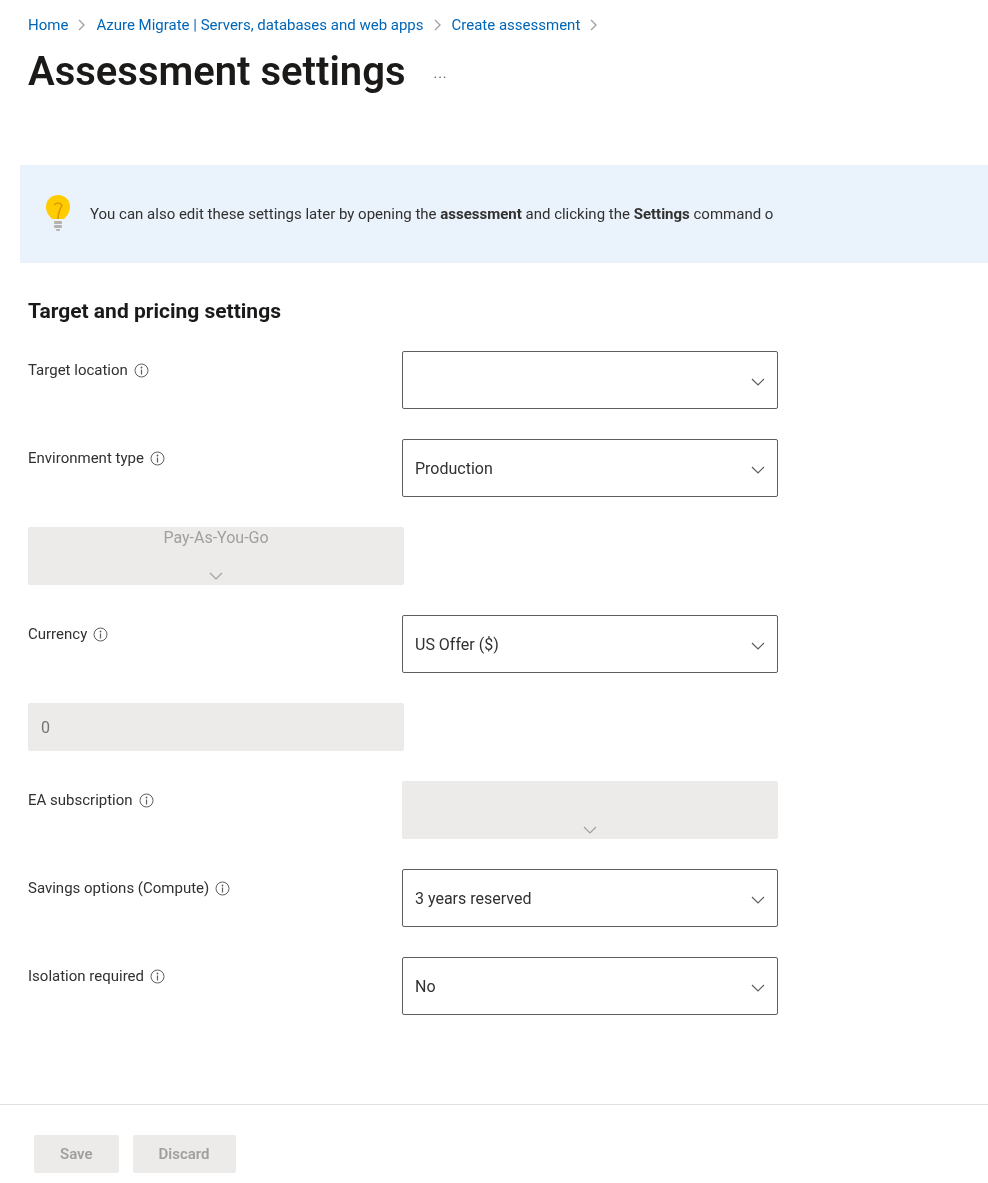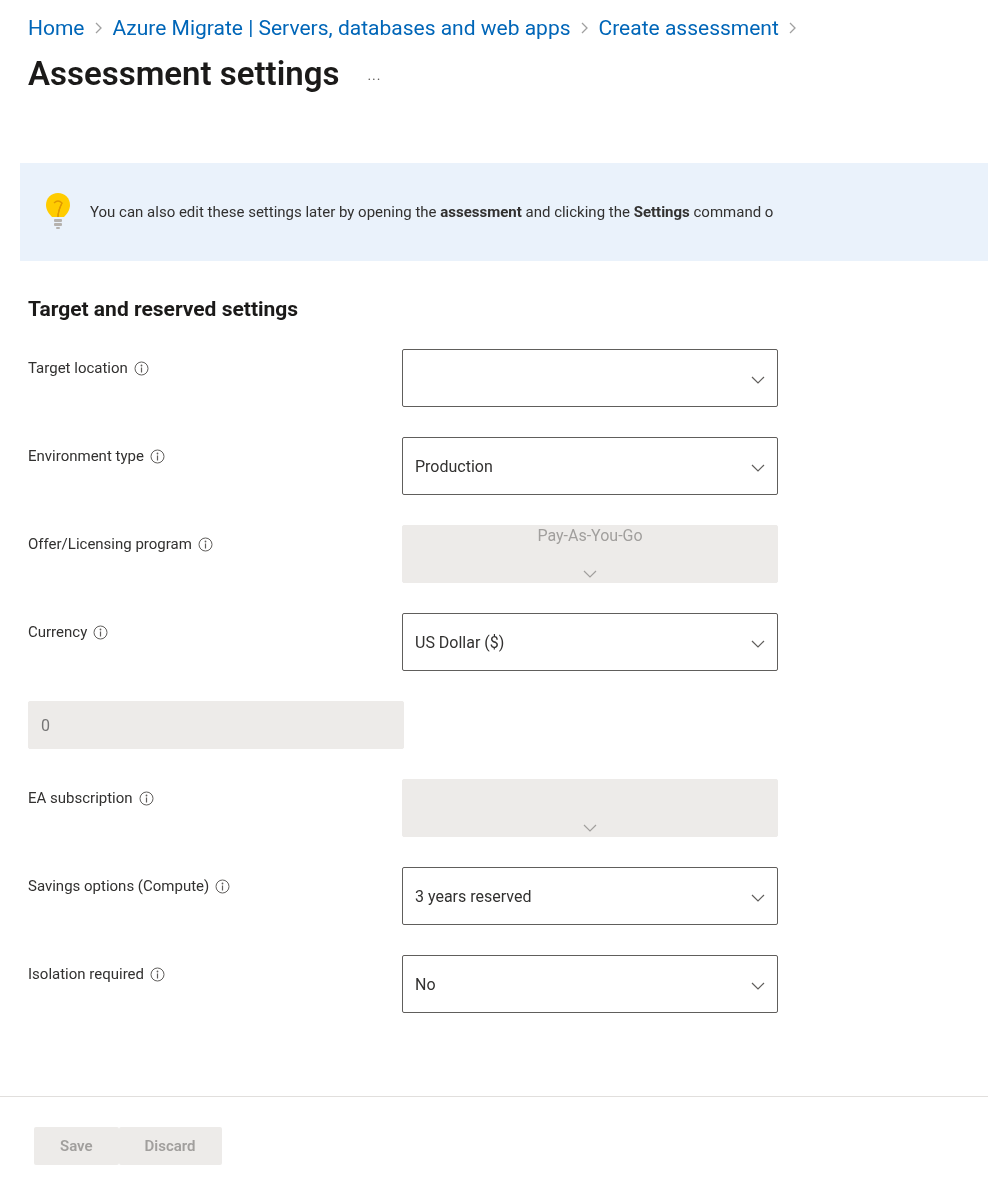--- a/index.html
+++ b/index.html
@@ -15,41 +15,41 @@
       width: 988px;
       height: 1183px;
       position: relative;
       overflow: hidden;
     }
     .breadcrumb {
       display: flex;
       align-items: center;
       padding: 16px 0 6px 28px;
       gap: 10px;
-      font-size: 21px;
+      font-size: 15px;
     }
     .breadcrumb-link {
       color: #0066b8;
       cursor: pointer;
     }
     .breadcrumb-sep {
       color: #a0a0a0;
       font-size: 14px;
     }
     .breadcrumb-sep svg {
       display: block;
     }
     .page-header {
       display: flex;
       align-items: center;
       padding: 8px 0 0 28px;
       gap: 28px;
     }
     .page-title {
-      font-size: 33px;
+      font-size: 40px;
       font-weight: 600;
       color: #1b1a19;
     }
     .more-dots {
       color: #605e5c;
       font-size: 14px;
       letter-spacing: 1px;
       cursor: pointer;
       padding-top: 12px;
     }
@@ -141,27 +141,27 @@
       background: #edebe9;
       padding: 0 12px;
       font-size: 16px;
       color: #a19f9d;
       border-radius: 2px;
       outline: none;
       font-family: inherit;
     }
     .footer {
       position: absolute;
-      bottom: 12px;
+      bottom: 4px;
       left: 0;
       right: 0;
       border-top: 1px solid #e1dfdd;
       padding: 30px 0 6px 34px;
       display: flex;
-      gap: 0;
+      gap: 14px;
       background: #ffffff;
     }
     .btn {
       height: 38px;
       padding: 0 26px;
       border: none;
       font-size: 15px;
       font-family: inherit;
       cursor: pointer;
       border-radius: 2px;
@@ -212,21 +212,21 @@
       <rect x="10" y="32" width="8" height="3" fill="#b5b2ae" rx="1"></rect>
       <rect x="12" y="36" width="4" height="2" fill="#b5b2ae" rx="1"></rect>
     </svg>
   </div>
   <div class="banner-text">
     <span>You can also edit these settings later by opening the </span><b>assessment</b><span> and clicking the </span><b>Settings</b><span> command o</span>
   </div>
 </div>
 
 <div class="section">
-  <h2 class="section-title">Target and reserved settings</h2>
+  <h2 class="section-title">Target and pricing settings</h2>
 
   <div class="form-row">
     <div class="form-label">
       <span>Target location</span>
       <span class="info-circle">
         <svg width="15" height="15" viewBox="0 0 15 15">
             <circle cx="7.5" cy="7.5" r="6.5" fill="none" stroke="#605e5c" stroke-width="1"></circle>
             <circle cx="7.5" cy="4.5" r="0.9" fill="#605e5c"></circle>
             <rect x="6.9" y="6.5" width="1.2" height="5" fill="#605e5c"></rect>
           </svg>
@@ -261,30 +261,20 @@
         <span class="chevron">
           <svg width="14" height="8" viewBox="0 0 14 8">
               <path d="M1 1 L7 7 L13 1" fill="none" stroke="currentColor" stroke-width="1.2"></path>
             </svg>
         </span>
       </div>
     </div>
   </div>
 
   <div class="form-row">
-    <div class="form-label">
-      <span>Offer/Licensing program</span>
-      <span class="info-circle">
-        <svg width="15" height="15" viewBox="0 0 15 15">
-            <circle cx="7.5" cy="7.5" r="6.5" fill="none" stroke="#605e5c" stroke-width="1"></circle>
-            <circle cx="7.5" cy="4.5" r="0.9" fill="#605e5c"></circle>
-            <rect x="6.9" y="6.5" width="1.2" height="5" fill="#605e5c"></rect>
-          </svg>
-      </span>
-    </div>
     <div class="form-control">
       <div class="select-box disabled">
         <span>Pay-As-You-Go</span>
         <span class="chevron">
           <svg width="14" height="8" viewBox="0 0 14 8">
               <path d="M1 1 L7 7 L13 1" fill="none" stroke="currentColor" stroke-width="1.2"></path>
             </svg>
         </span>
       </div>
     </div>
@@ -296,21 +286,21 @@
       <span class="info-circle">
         <svg width="15" height="15" viewBox="0 0 15 15">
             <circle cx="7.5" cy="7.5" r="6.5" fill="none" stroke="#605e5c" stroke-width="1"></circle>
             <circle cx="7.5" cy="4.5" r="0.9" fill="#605e5c"></circle>
             <rect x="6.9" y="6.5" width="1.2" height="5" fill="#605e5c"></rect>
           </svg>
       </span>
     </div>
     <div class="form-control">
       <div class="select-box">
-        <span>US Dollar ($)</span>
+        <span>US Offer ($)</span>
         <span class="chevron">
           <svg width="14" height="8" viewBox="0 0 14 8">
               <path d="M1 1 L7 7 L13 1" fill="none" stroke="currentColor" stroke-width="1.2"></path>
             </svg>
         </span>
       </div>
     </div>
   </div>
 
   <div class="form-row">

